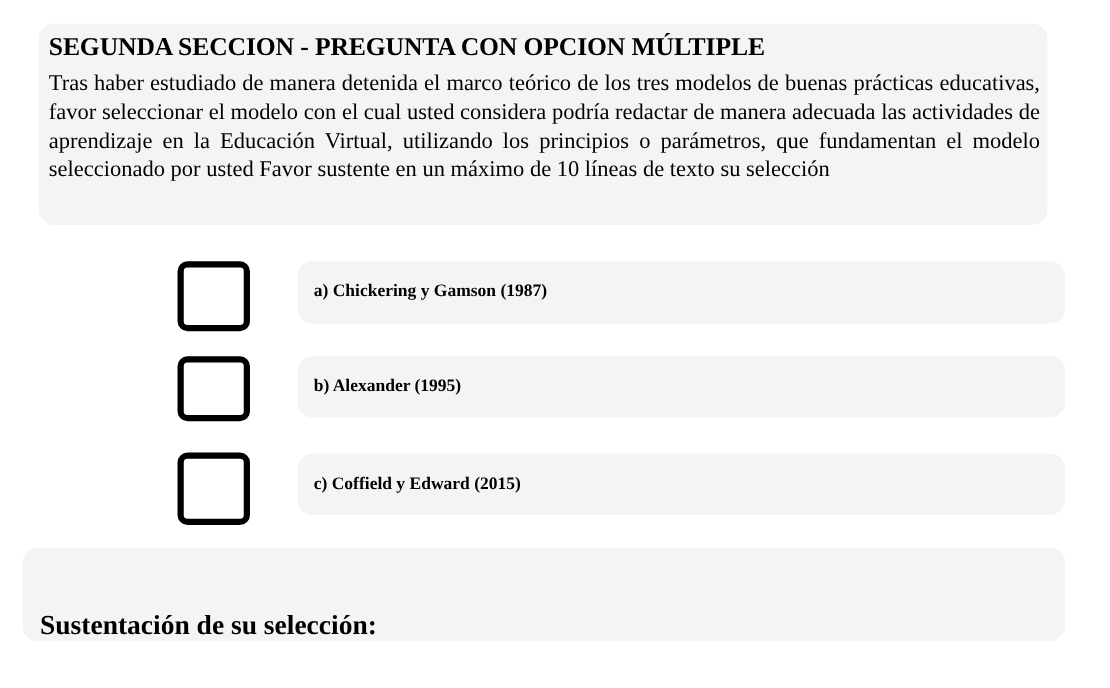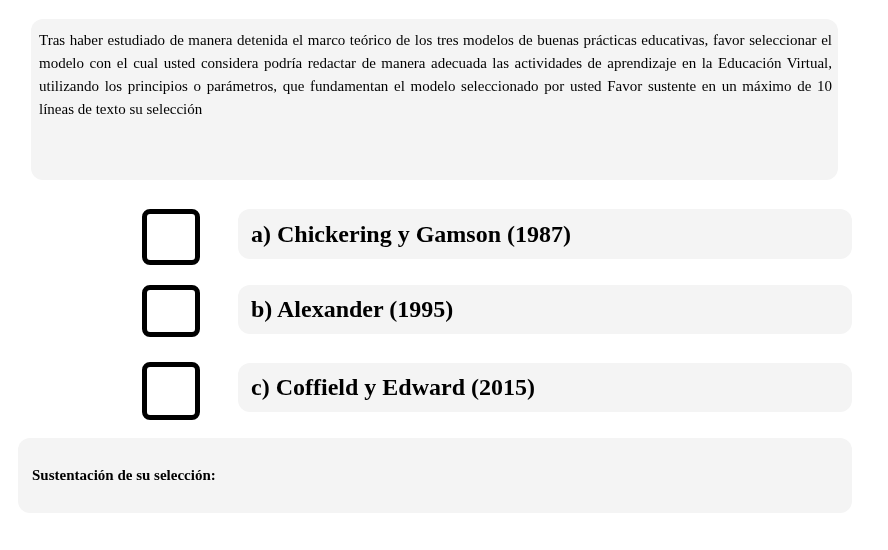--- a/index.html
+++ b/index.html
@@ -1,32 +1,33 @@
 <!DOCTYPE html>
 <html><head>
   <meta charset="utf-8">
   <style>
     html, body { margin: 0; padding: 0; background: #ffffff; }
     body { width: 888px; height: 550px; position: relative; overflow: hidden;
            font-family: "Liberation Serif", "DejaVu Serif", serif; color: #000; }
     .panel { position: absolute; background: #f4f4f4; border-radius: 12px; box-sizing: border-box; }
     #intro { left: 31px; top: 19px; width: 807px; height: 161px; padding: 6px 6px 0 8px; }
     #intro h1 { margin: 0; font-size: 20.5px; font-weight: bold; line-height: 26px; letter-spacing: -0.1px; }
-    #intro p { margin: 4px 0 0 0; font-size: 15px; line-height: 23px; text-align: justify; text-align-last: left; }
+    #intro p { margin: 4px 0 0 0; font-size: 18px; line-height: 23px; text-align: justify; text-align-last: left; }
     .checkbox { position: absolute; left: 142px; width: 58px; box-sizing: border-box;
                 border: 5px solid #000; border-radius: 8px; background: #fff; cursor: pointer; }
     .option { position: absolute; left: 238px; width: 614px; display: flex; align-items: center;
-              padding-left: 13px; font-size: 24px; font-weight: bold; cursor: pointer; }
-    #justify { left: 18px; top: 438px; width: 834px; height: 75px; display: flex; align-items: center;
-               padding-left: 14px; font-size: 15px; font-weight: bold; }
+              padding-left: 13px; font-size: 14px; font-weight: bold; cursor: pointer; }
+    #justify { left: 18px; top: 438px; width: 834px; height: 75px; display: flex; align-items: flex-end;
+               padding-left: 14px; font-size: 22px; font-weight: bold; }
   </style>
 </head>
 <body>
 
 <div id="intro" class="panel">
+  <h1>SEGUNDA SECCION - PREGUNTA CON OPCION MÚLTIPLE</h1>
   <p>Tras haber estudiado de manera detenida el marco teórico de los tres modelos de buenas prácticas educativas, favor seleccionar el modelo con el cual usted considera podría redactar de manera adecuada las actividades de aprendizaje en la Educación Virtual, utilizando los principios o parámetros, que fundamentan el modelo seleccionado por usted Favor sustente en un máximo de 10 líneas de texto su selección</p>
 </div>
 
 <div class="checkbox" style="top:209px;height:56px;"></div>
 <div class="panel option" style="top:209px;height:50px;">
   <span>a) Chickering y Gamson (1987)</span>
 </div>
 
 <div class="checkbox" style="top:285px;height:52px;"></div>
 <div class="panel option" style="top:285px;height:49px;">

